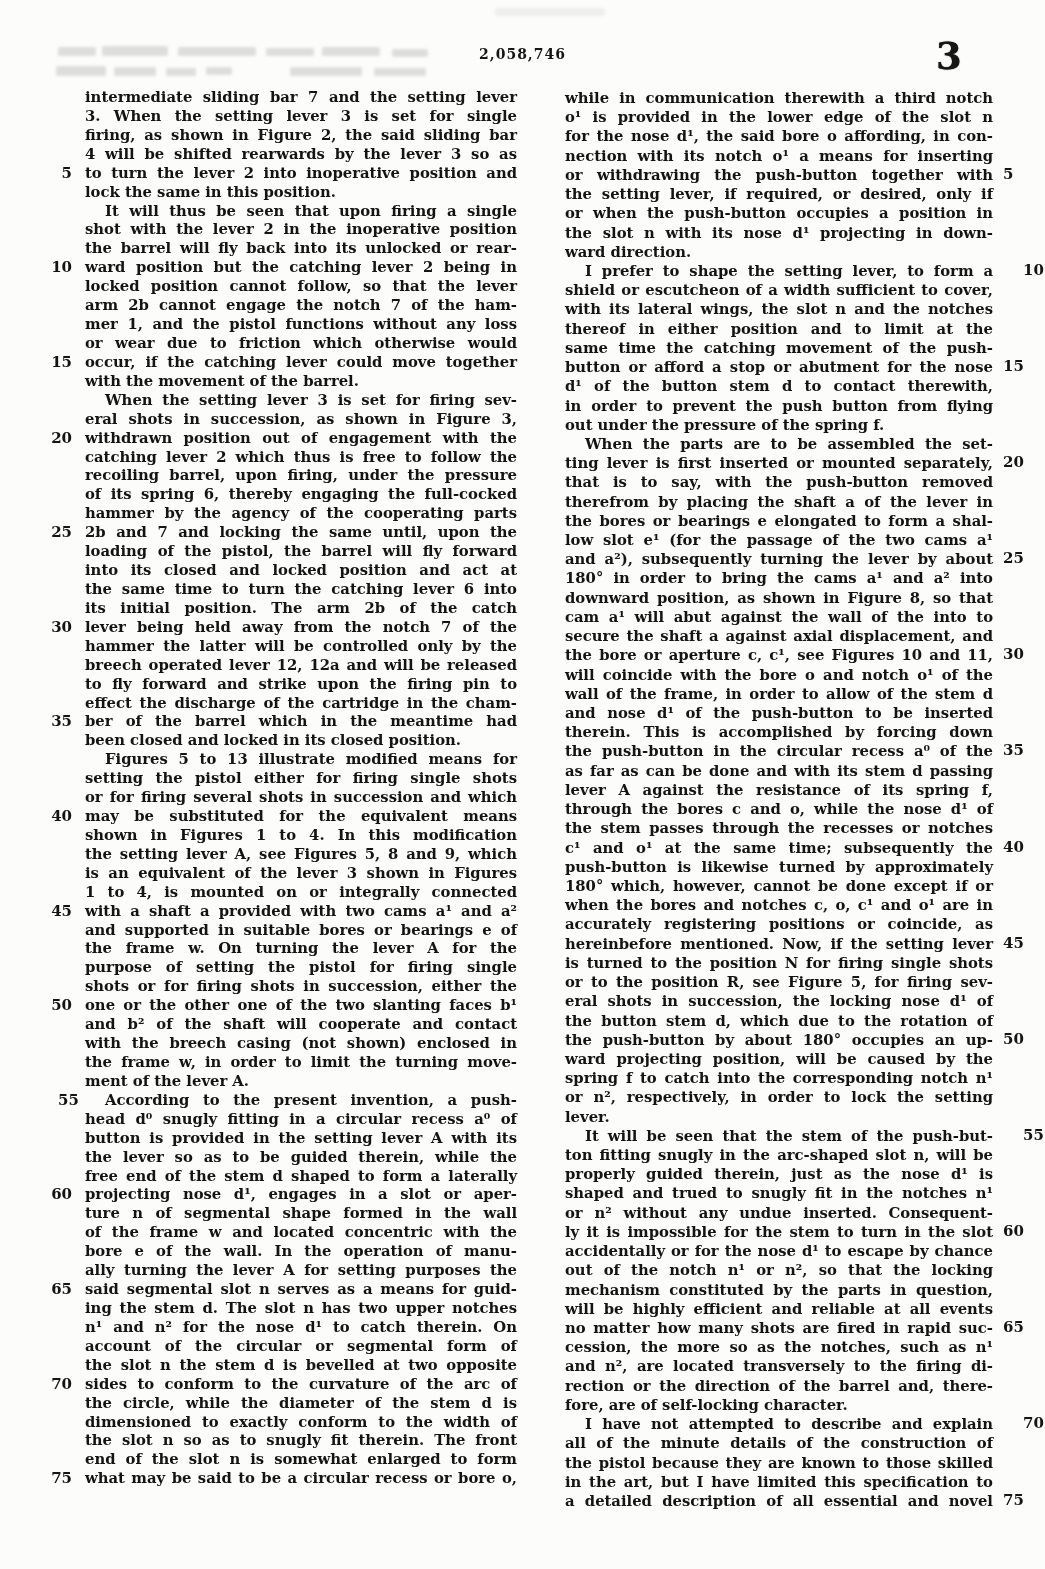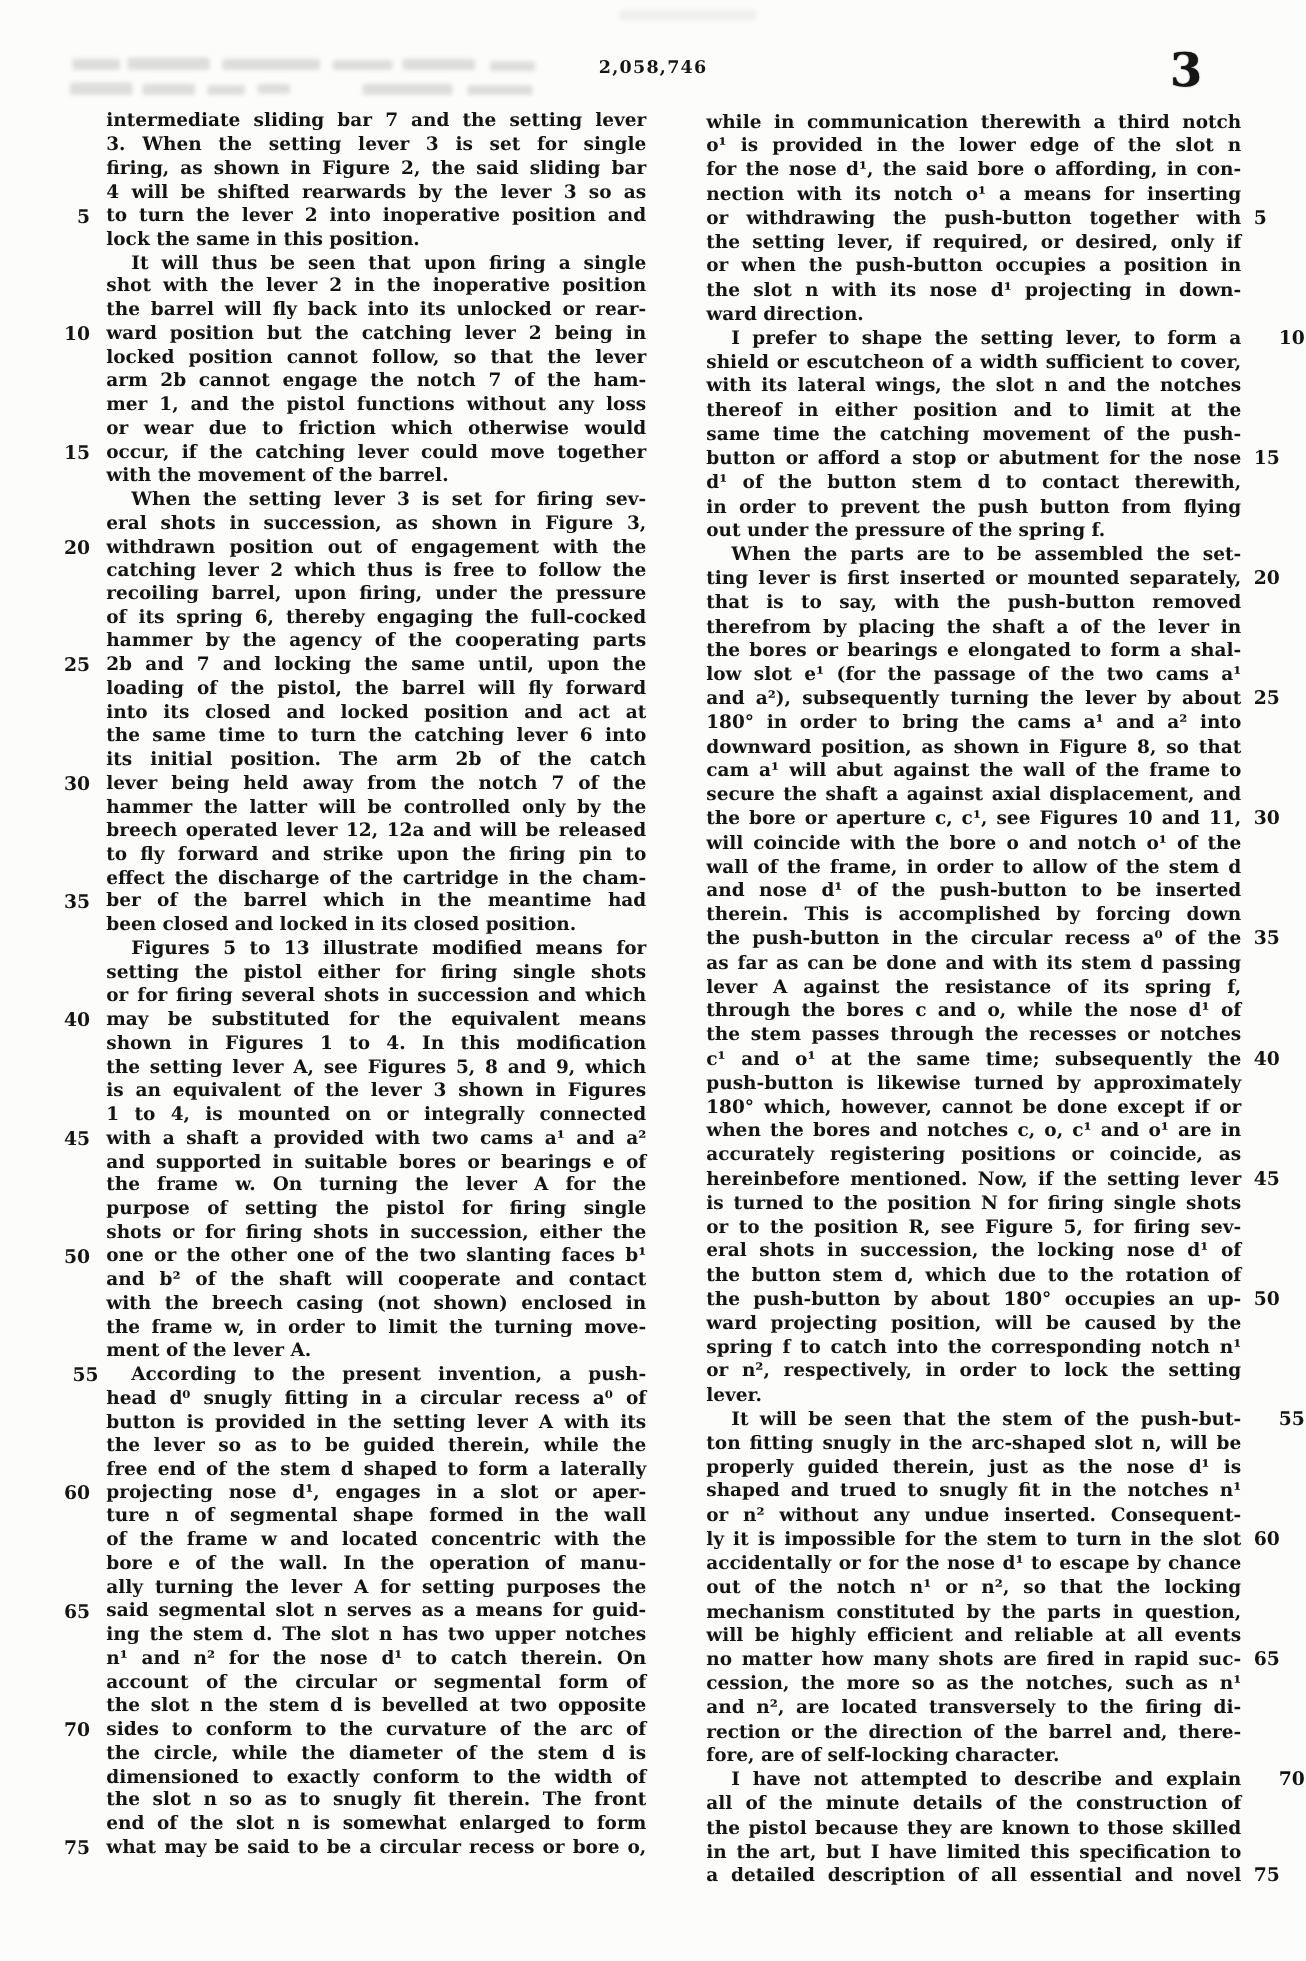--- a/index.html
+++ b/index.html
@@ -175,21 +175,21 @@
       <div class="line para-end"><span>out under the pressure of the spring f.</span></div>
       <div class="line indent"><span>When the parts are to be assembled the set-</span></div>
       <div class="line"><span>ting lever is first inserted or mounted separately,</span><span class="lnum">20</span></div>
       <div class="line"><span>that is to say, with the push-button removed</span></div>
       <div class="line"><span>therefrom by placing the shaft a of the lever in</span></div>
       <div class="line"><span>the bores or bearings e elongated to form a shal-</span></div>
       <div class="line"><span>low slot e¹ (for the passage of the two cams a¹</span></div>
       <div class="line"><span>and a²), subsequently turning the lever by about</span><span class="lnum">25</span></div>
       <div class="line"><span>180° in order to bring the cams a¹ and a² into</span></div>
       <div class="line"><span>downward position, as shown in Figure 8, so that</span></div>
-      <div class="line"><span>cam a¹ will abut against the wall of the frame to</span></div>
+      <div class="line"><span>cam a¹ will abut against the wall of the into to</span></div>
       <div class="line"><span>secure the shaft a against axial displacement, and</span></div>
       <div class="line"><span>the bore or aperture c, c¹, see Figures 10 and 11,</span><span class="lnum">30</span></div>
       <div class="line"><span>will coincide with the bore o and notch o¹ of the</span></div>
       <div class="line"><span>wall of the frame, in order to allow of the stem d</span></div>
       <div class="line"><span>and nose d¹ of the push-button to be inserted</span></div>
       <div class="line"><span>therein.  This is accomplished by forcing down</span></div>
       <div class="line"><span>the push-button in the circular recess a⁰ of the</span><span class="lnum">35</span></div>
       <div class="line"><span>as far as can be done and with its stem d passing</span></div>
       <div class="line"><span>lever A against the resistance of its spring f,</span></div>
       <div class="line"><span>through the bores c and o, while the nose d¹ of</span></div>

